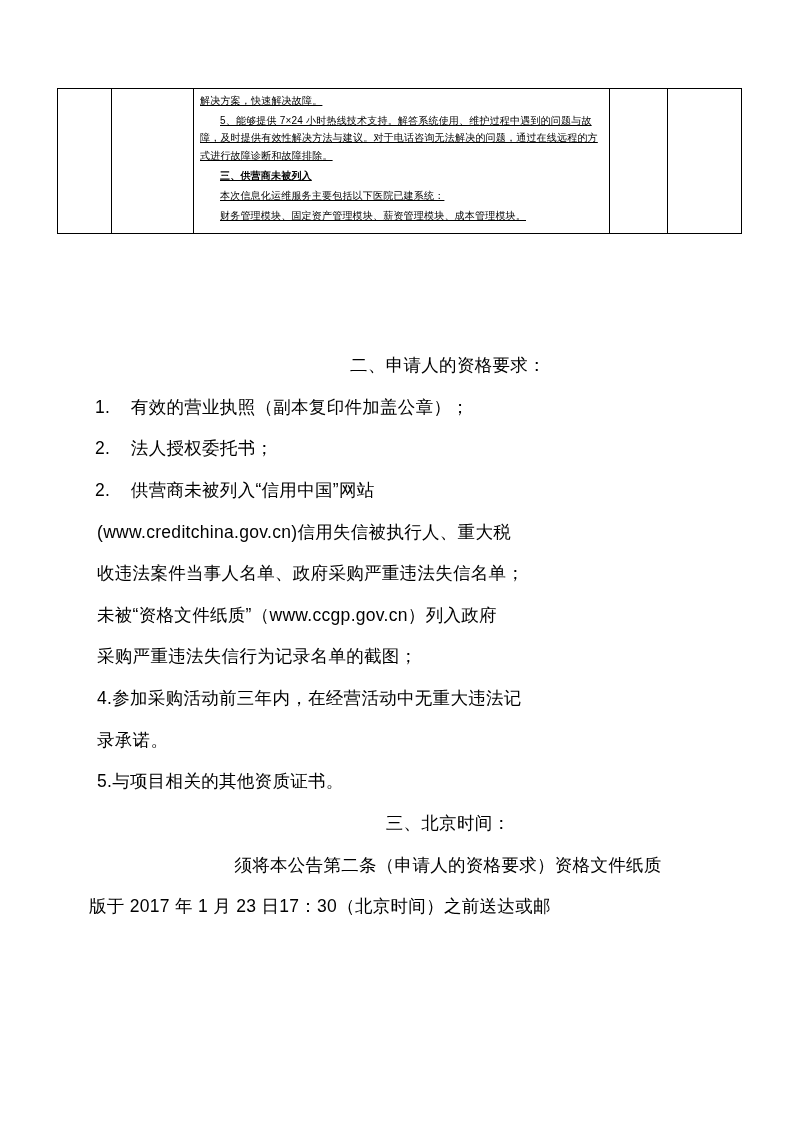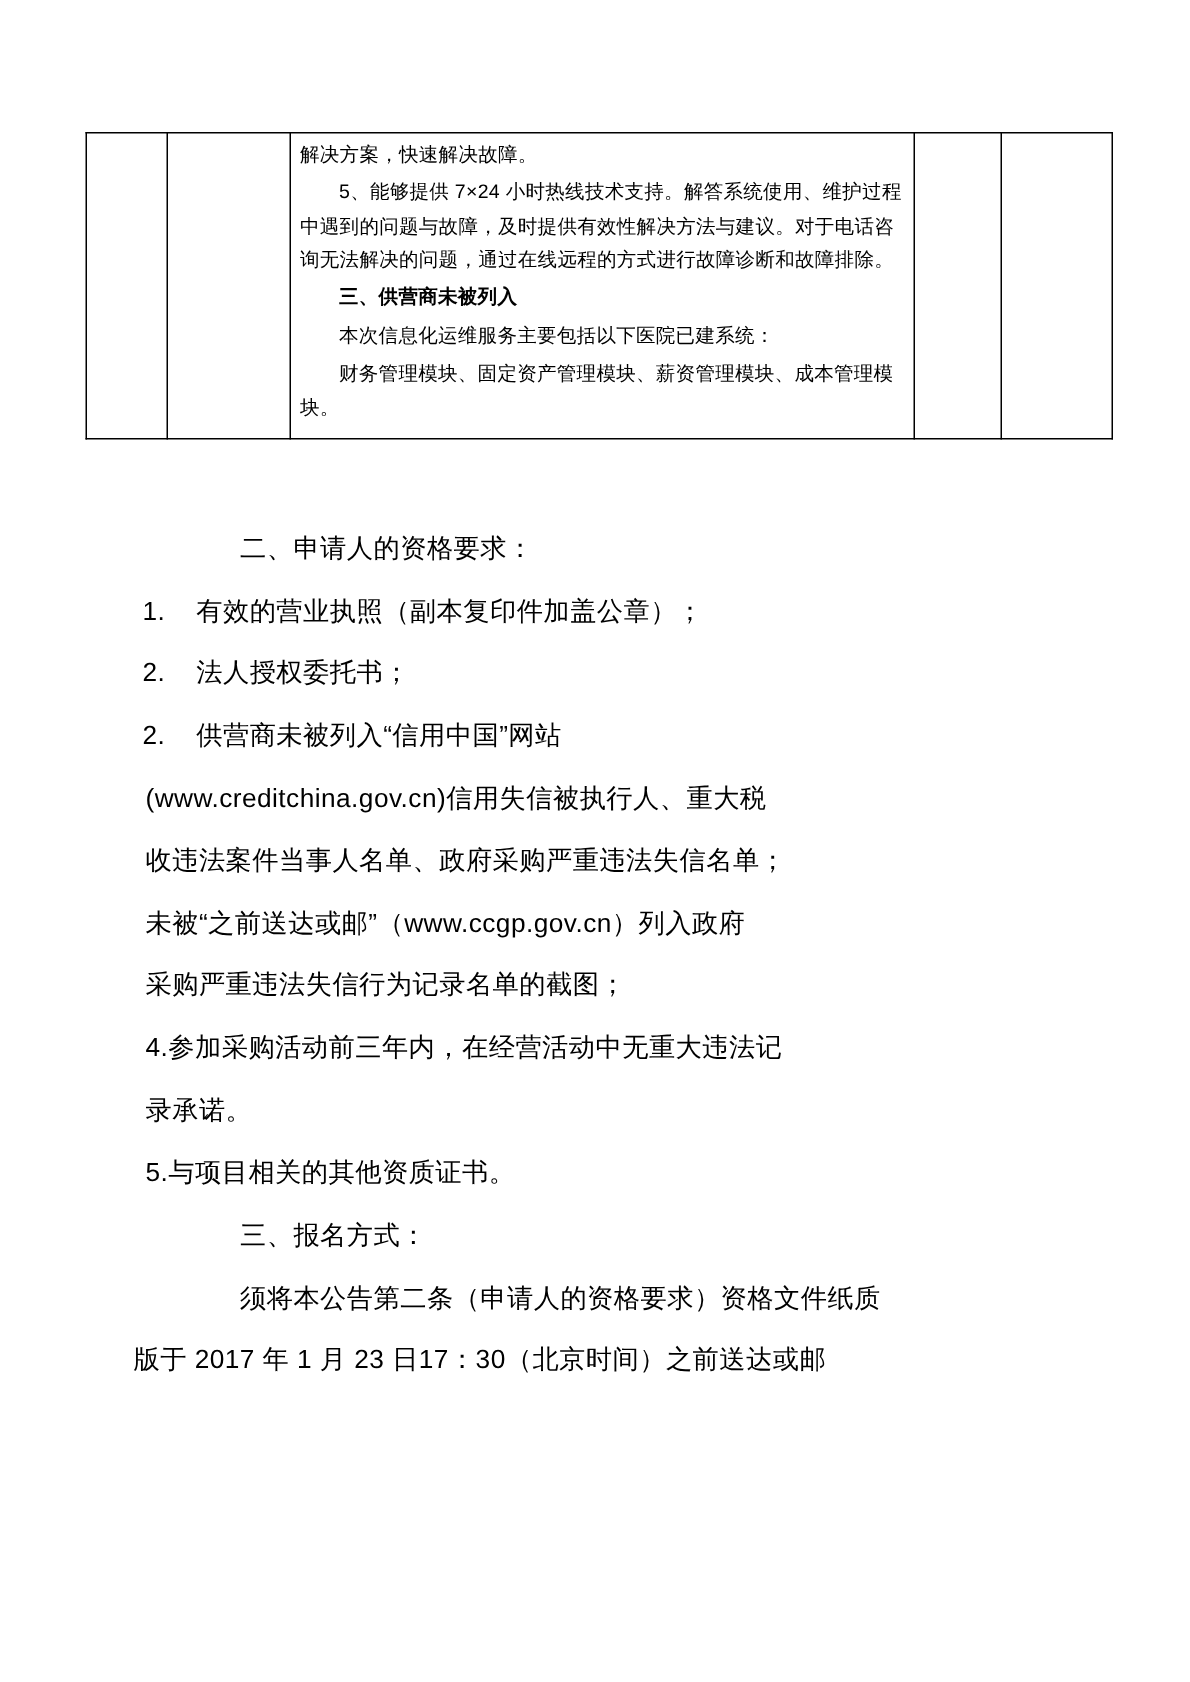--- a/index.html
+++ b/index.html
@@ -37,23 +37,24 @@
     padding: 0;
   }
   .c-narrow1 { width: 53px; }
   .c-narrow2 { width: 81px; }
   .c-main    { width: 415px; }
   .c-narrow3 { width: 57px; }
   .c-narrow4 { width: 73px; }
 
   .cellbody {
     padding: 3px 6px 6px 6px;
-    font-size: 13px;
+    font-size: 10px;
     line-height: 1.72;
     letter-spacing: 0.2px;
+    text-decoration: underline;
   }
   .cellbody p {
     margin: 0 0 3px 0;
   }
   .ind2 { text-indent: 2em; }
   .bold { font-weight: bold; }
 
   
   .body {
     position: absolute;
@@ -61,21 +62,21 @@
     top: 345px;
     width: 679px;
   }
   .body p {
     margin: 0;
     font-size: 17.5px;
     line-height: 2.38;
     letter-spacing: 0.3px;
     white-space: pre-wrap;
   }
-  .p-ind-head { padding-left: 103px; }
+  .p-ind-head { padding-left: 103px; text-align: center; }
   .p-none { padding-left: 38px; }
   .p-left0 { padding-left: 40px; }
   .p-last  { padding-left: 32px; }
 </style>
 </head>
 <body>
 
 <div class="page">
 
   <table class="tbl">
@@ -98,23 +99,23 @@
   </tbody>
     </table>
 
   <div class="body">
     <p class="p-ind-head">二、申请人的资格要求：</p>
     <p class="p-none">1.    有效的营业执照（副本复印件加盖公章）；</p>
     <p class="p-none">2.    法人授权委托书；</p>
     <p class="p-none">2.    供营商未被列入“信用中国”网站</p>
     <p class="p-left0">(www.creditchina.gov.cn)信用失信被执行人、重大税</p>
     <p class="p-left0">收违法案件当事人名单、政府采购严重违法失信名单；</p>
-    <p class="p-left0">未被“之前送达或邮”（www.ccgp.gov.cn）列入政府</p>
+    <p class="p-left0">未被“资格文件纸质”（www.ccgp.gov.cn）列入政府</p>
     <p class="p-left0">采购严重违法失信行为记录名单的截图；</p>
     <p class="p-left0">4.参加采购活动前三年内，在经营活动中无重大违法记</p>
     <p class="p-left0">录承诺。</p>
     <p class="p-left0">5.与项目相关的其他资质证书。</p>
-    <p class="p-ind-head">三、报名方式：</p>
+    <p class="p-ind-head">三、北京时间：</p>
     <p class="p-ind-head">须将本公告第二条（申请人的资格要求）资格文件纸质</p>
     <p class="p-last">版于 2017 年 1 月 23 日17：30（北京时间）之前送达或邮</p>
   </div>
 
 </div>
 
 </body></html>

